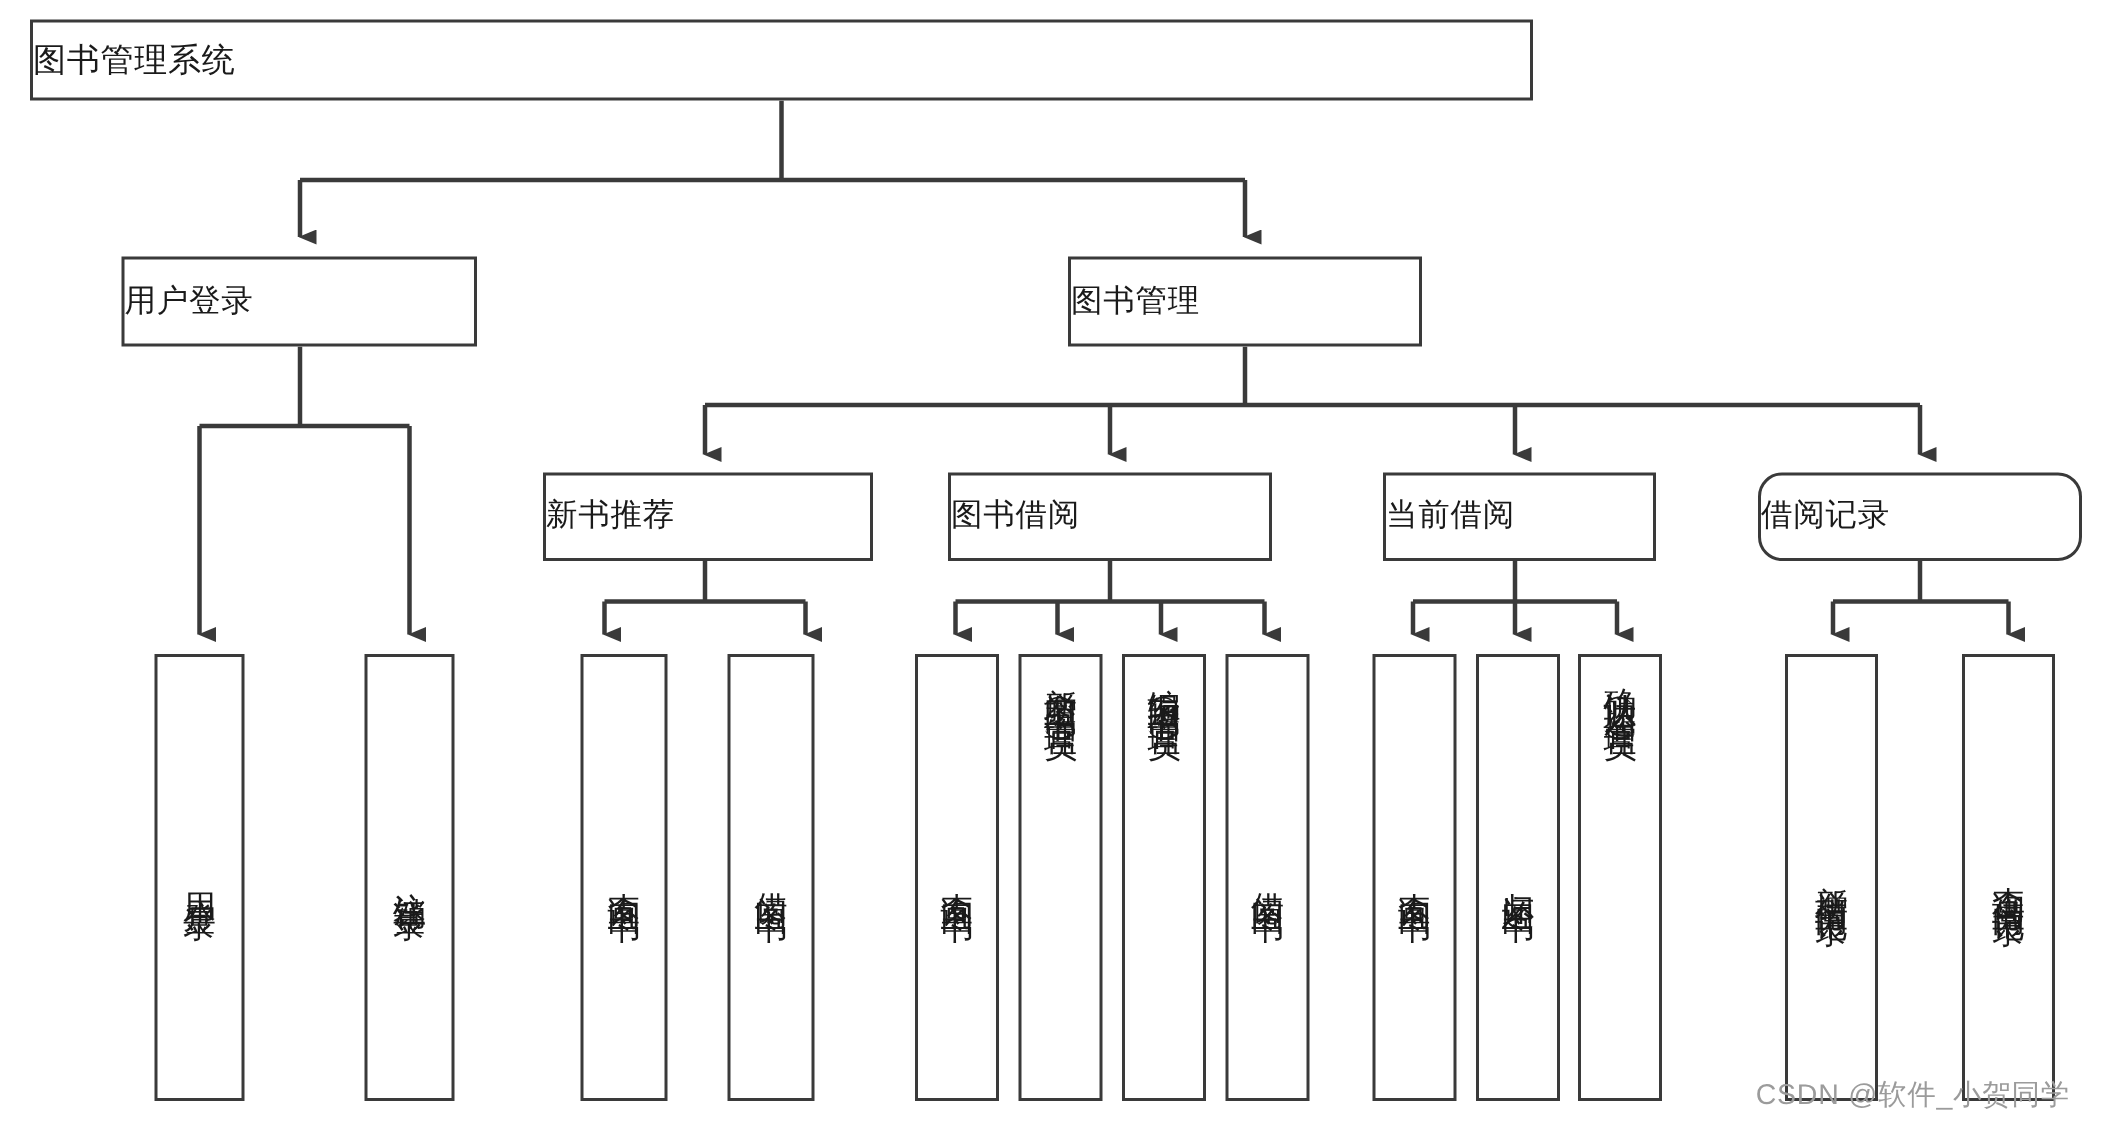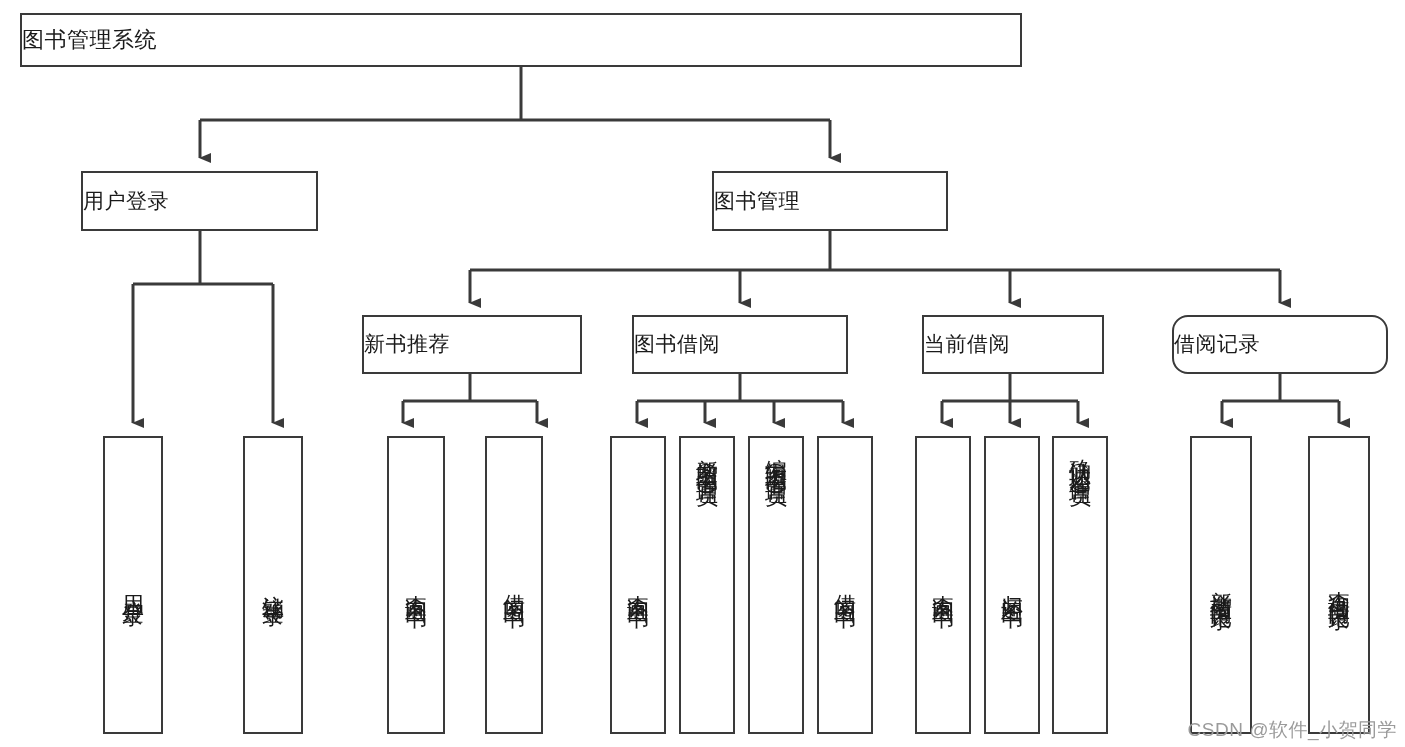--- a/index.html
+++ b/index.html
@@ -58,21 +58,21 @@
     font-size:22px;
     letter-spacing:4px;
     line-height:1;
     white-space:nowrap;
   }
   
   .node.leaf.mid{ align-items:center; padding-top:0; }
   
   #watermark{
     position:absolute;
-    right:8px;
+    right:25px;
     bottom:4px;
     font-size:19px;
     color:#9b9b9b;
     letter-spacing:.5px;
     white-space:nowrap;
     user-select:none;
   }
 </style>
 </head>
 <body>

